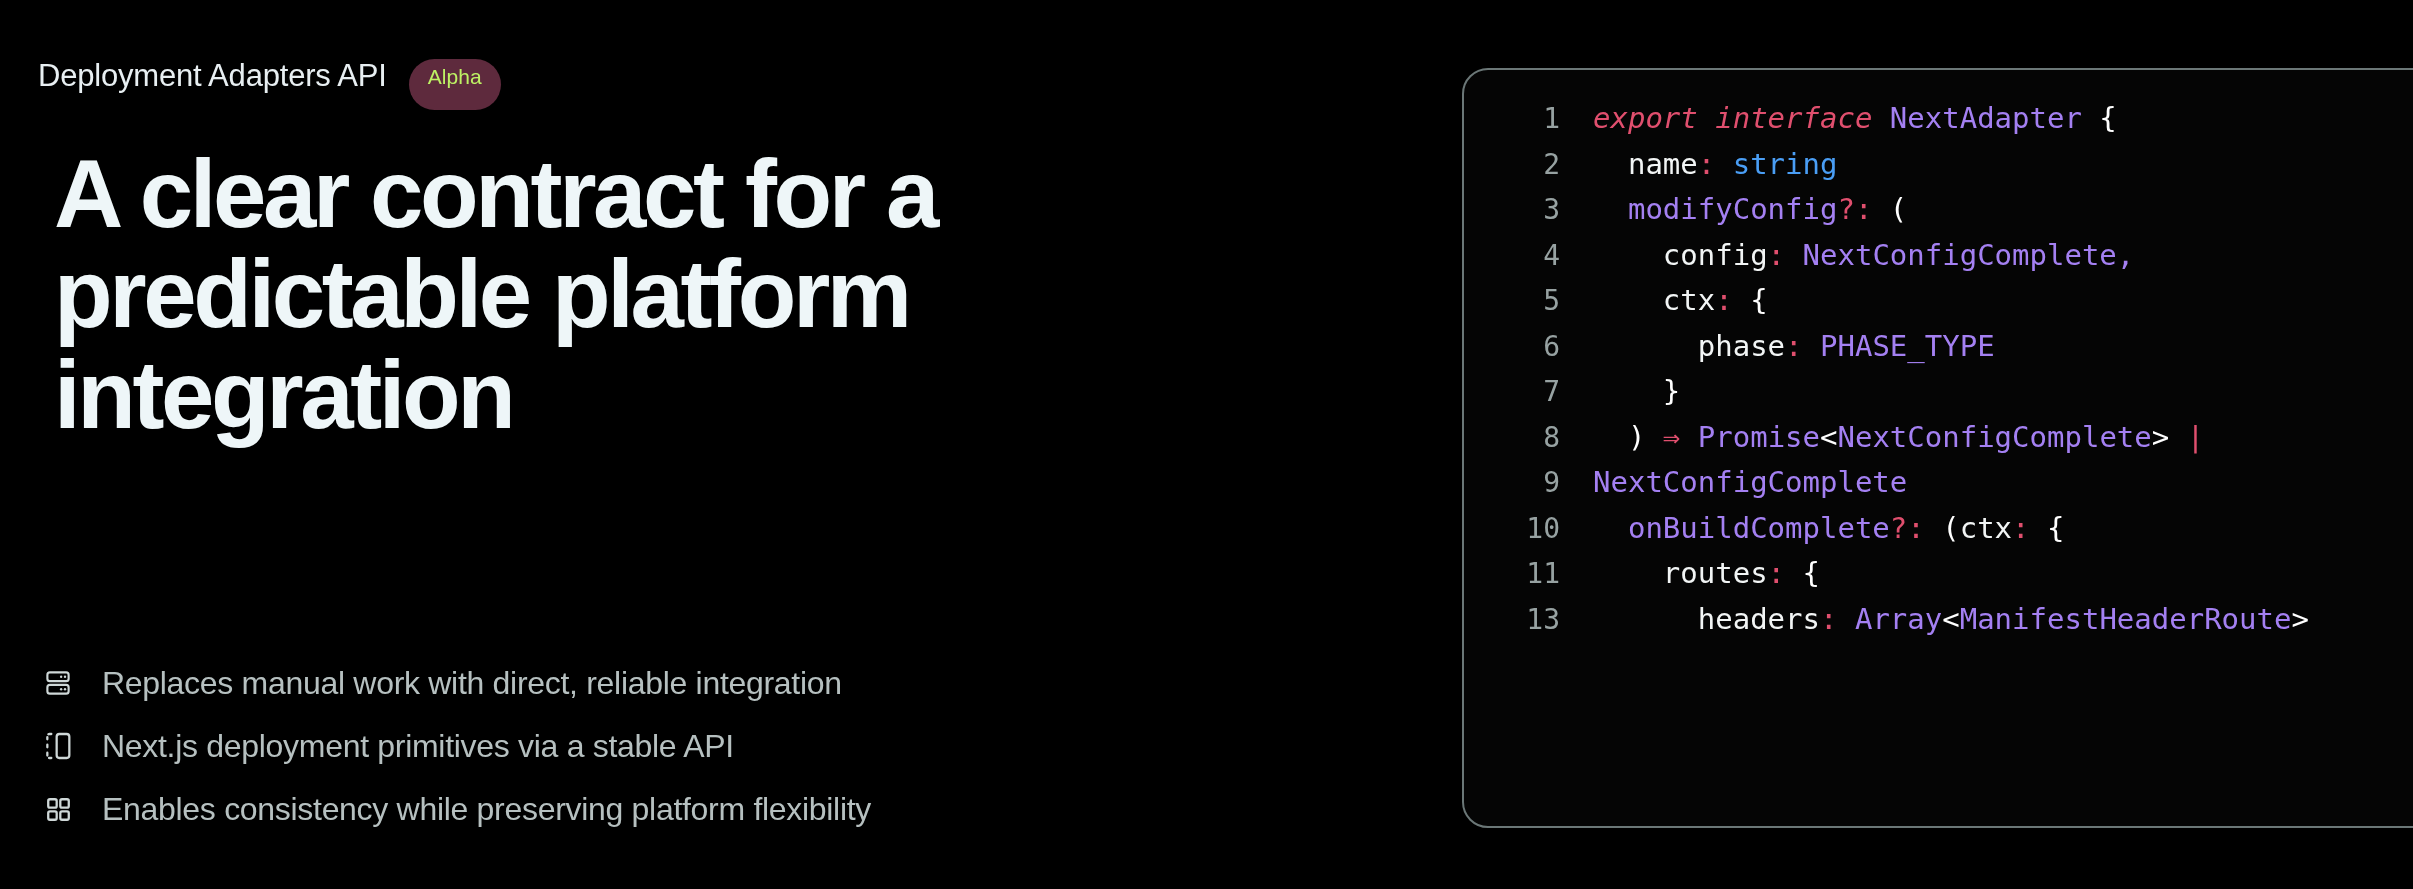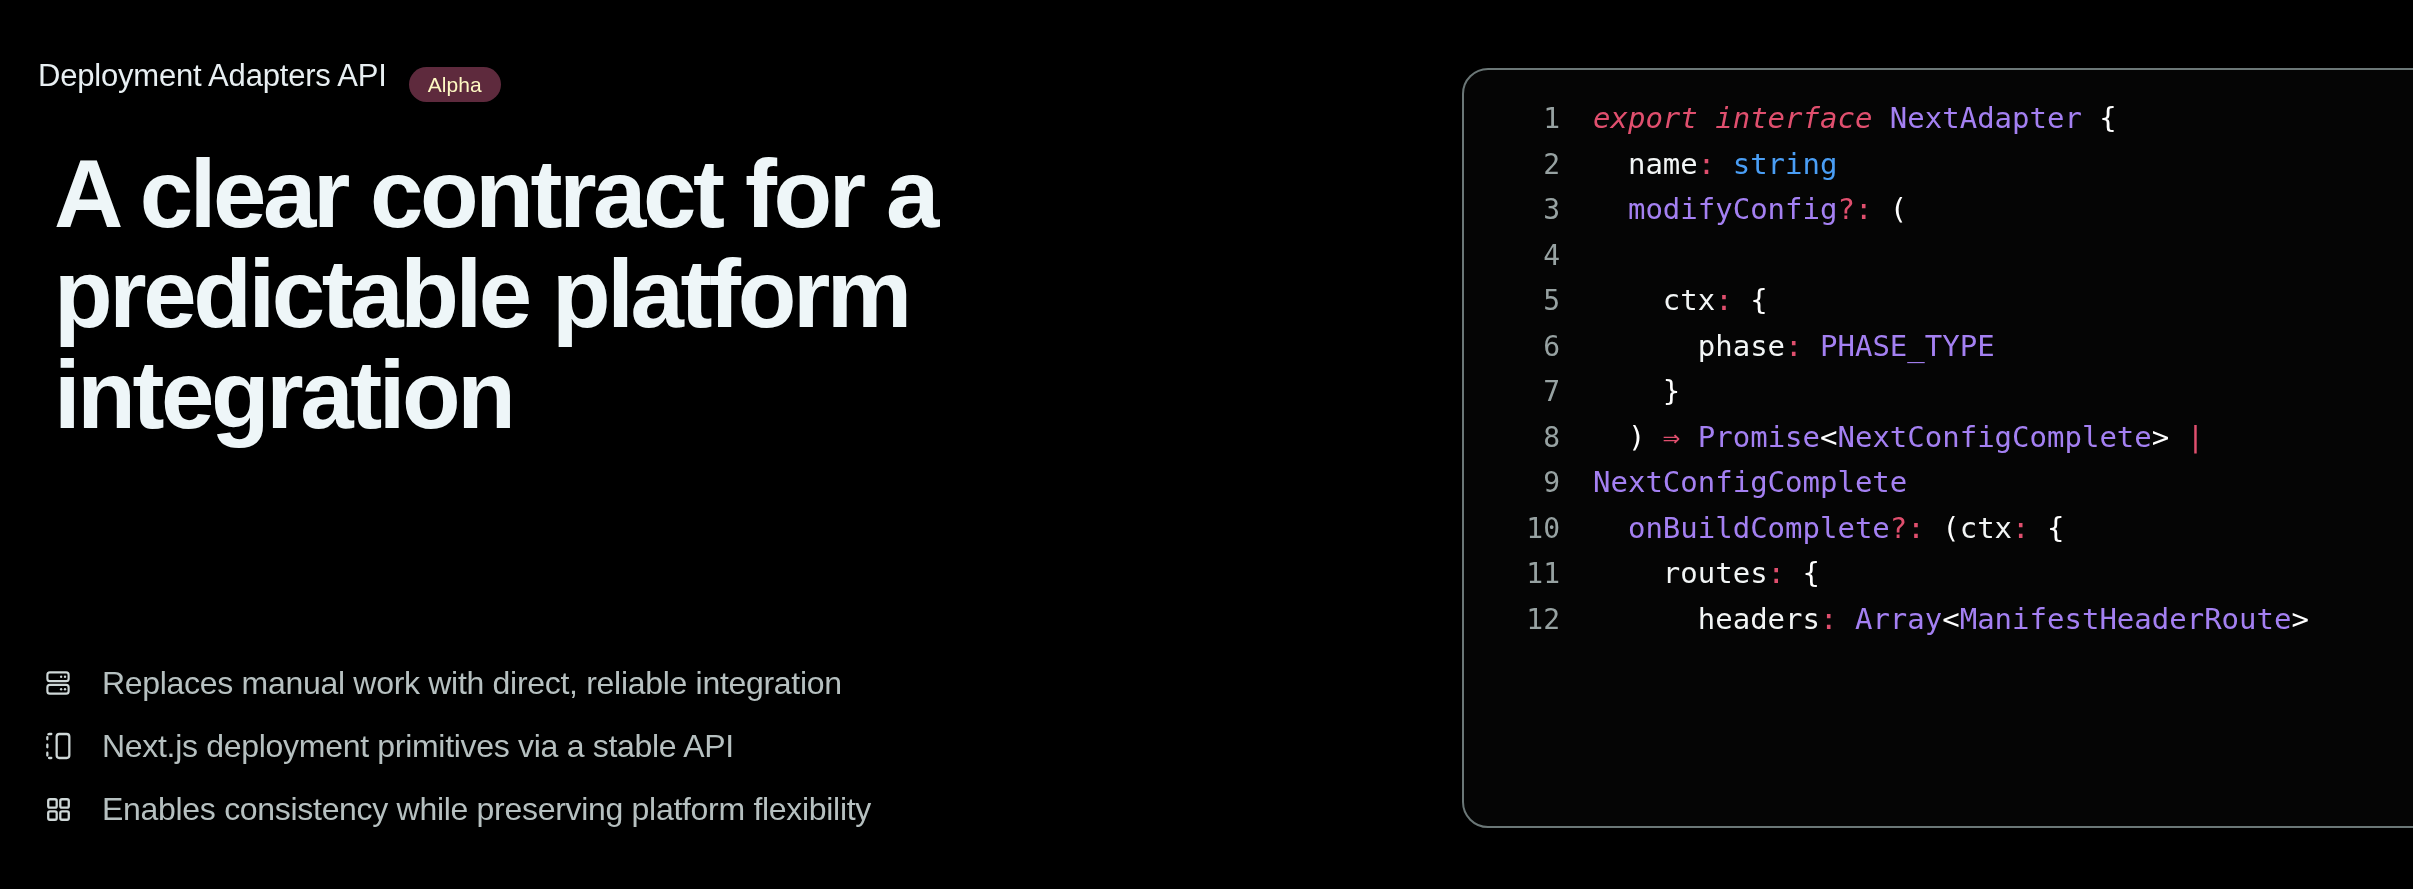--- a/index.html
+++ b/index.html
@@ -39,24 +39,24 @@
     font-weight: 400;
     color: #e8eff2;
     letter-spacing: -0.2px;
     white-space: nowrap;
     line-height: 1;
   }
   .alpha-badge {
     display: inline-flex;
     align-items: center;
     justify-content: center;
-    padding: 7px 19px 7px 19px;
+    padding: 7px 19px 23px 19px;
     border-radius: 999px;
     background: #5e2a3d;
-    color: #fef9c3;
+    color: #bef264;
     font-size: 21px;
     font-weight: 400;
     letter-spacing: 0.1px;
     line-height: 1;
     margin-top: 19px;
   }
 
   .headline {
     position: absolute;
     left: 0;
@@ -219,20 +219,21 @@
       <span class="code-text">  <span class="tok-plain">name</span><span class="tok-punct">:</span> <span class="tok-str">string</span></span>
     </div>
 
     <div class="code-line">
       <span class="ln">3</span>
       <span class="code-text">  <span class="tok-type">modifyConfig</span><span class="tok-punct">?:</span> <span class="tok-white">(</span></span>
     </div>
 
     <div class="code-line">
       <span class="ln">4</span>
+      <span class="code-text">    <span class="tok-plain">config</span><span class="tok-punct">:</span> <span class="tok-type">NextConfigComplete,</span></span>
     </div>
 
     <div class="code-line">
       <span class="ln">5</span>
       <span class="code-text">    <span class="tok-plain">ctx</span><span class="tok-punct">:</span> <span class="tok-white">{</span></span>
     </div>
 
     <div class="code-line">
       <span class="ln">6</span>
       <span class="code-text">      <span class="tok-plain">phase</span><span class="tok-punct">:</span> <span class="tok-type">PHASE_TYPE</span></span>
@@ -257,18 +258,18 @@
       <span class="ln">10</span>
       <span class="code-text">  <span class="tok-type">onBuildComplete</span><span class="tok-punct">?:</span> <span class="tok-white">(</span><span class="tok-plain">ctx</span><span class="tok-punct">:</span> <span class="tok-white">{</span></span>
     </div>
 
     <div class="code-line">
       <span class="ln">11</span>
       <span class="code-text">    <span class="tok-plain">routes</span><span class="tok-punct">:</span> <span class="tok-white">{</span></span>
     </div>
 
     <div class="code-line">
-      <span class="ln">12</span>
+      <span class="ln">13</span>
       <span class="code-text">      <span class="tok-plain">headers</span><span class="tok-punct">:</span> <span class="tok-type">Array</span><span class="tok-white">&lt;</span><span class="tok-type">ManifestHeaderRoute</span><span class="tok-white">&gt;</span></span>
     </div>
 
   </div>
 </div>
 
 </body></html>

